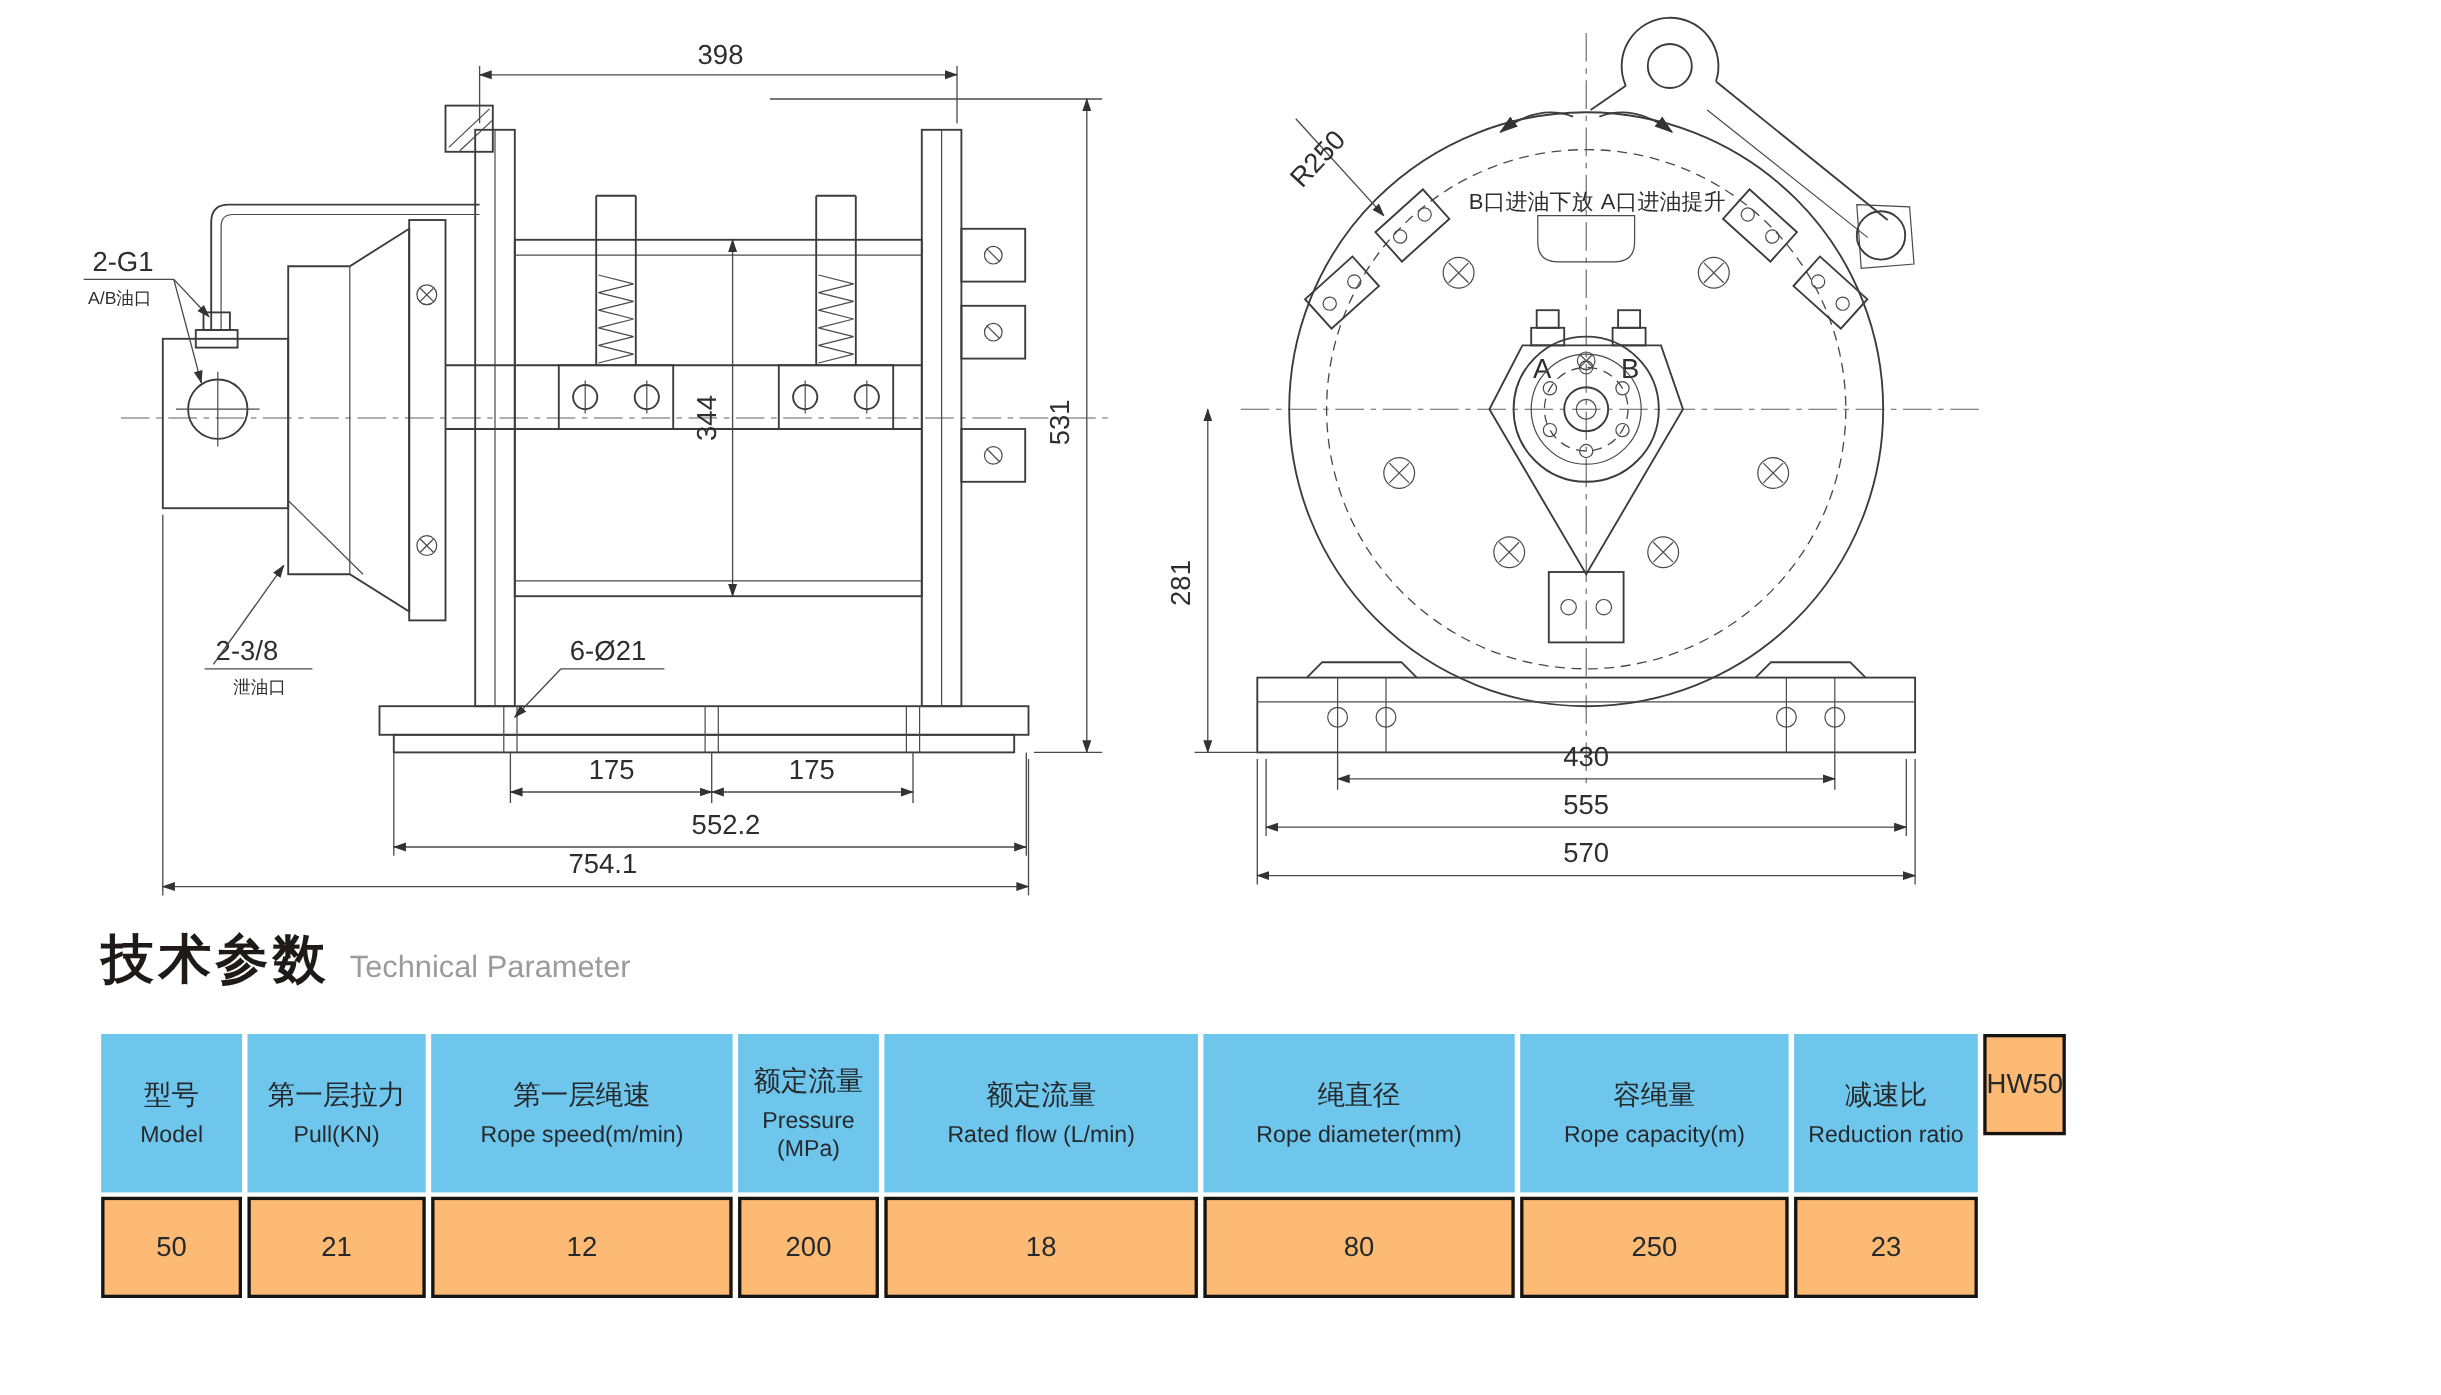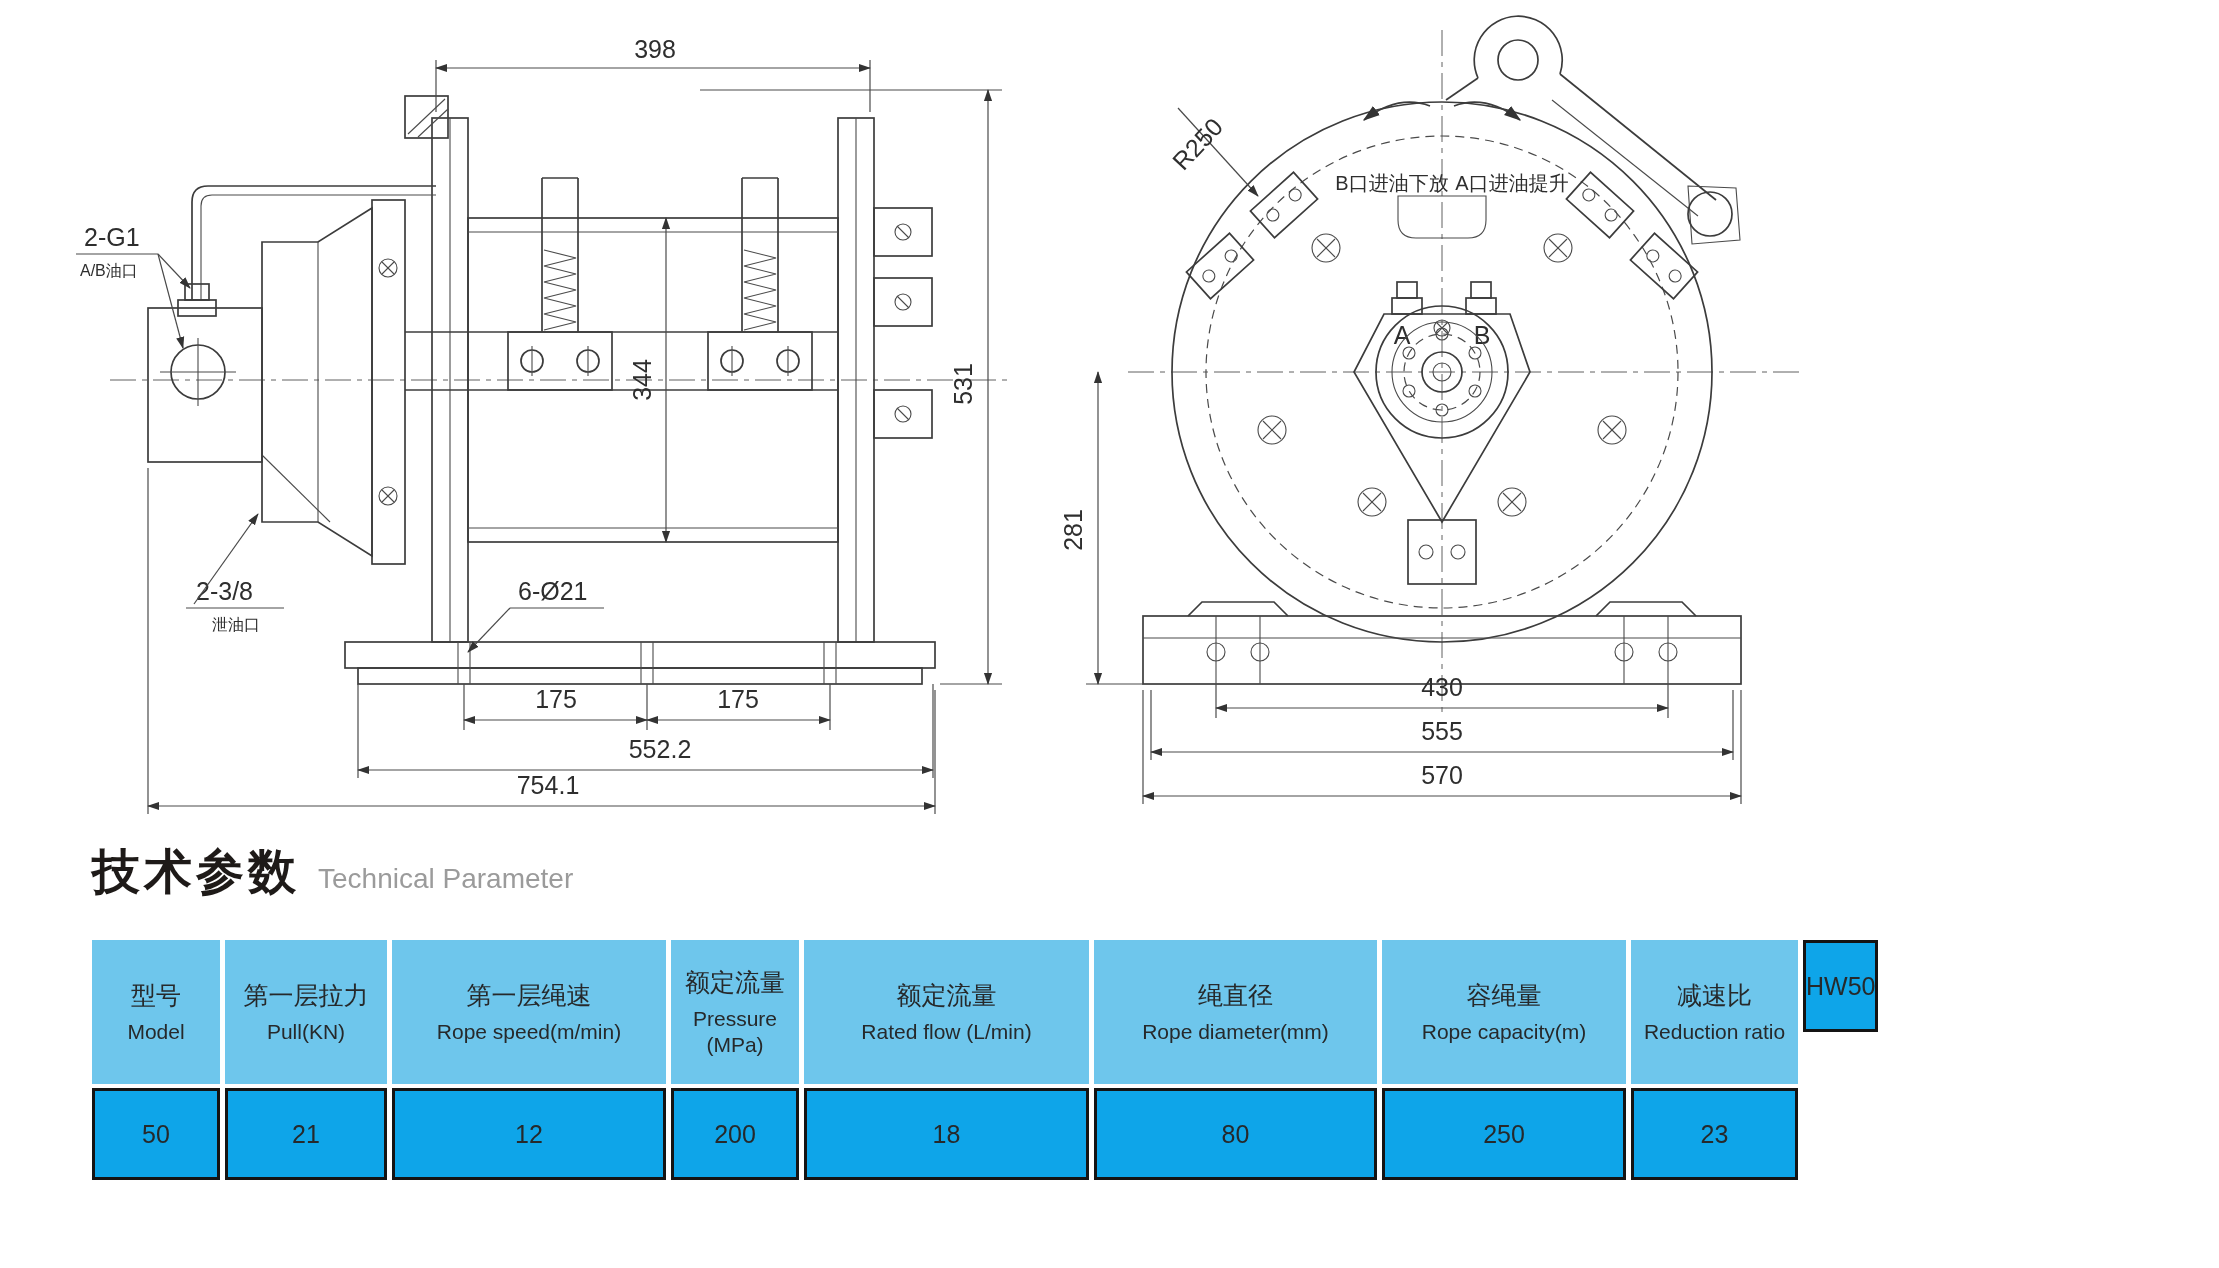--- a/index.html
+++ b/index.html
@@ -21,21 +21,21 @@
   .section-title .zh{font-size:48px;font-weight:700;color:#1e1a18;letter-spacing:4px;}
   .section-title .en{font-size:28px;color:#9b9b9b;}
   
   .tech-table{position:absolute;left:92px;top:940px;width:1774px;}
   .tt-grid{display:grid;grid-template-columns:128px 162px 274px 128px 285px 283px 244px 167px 1fr;
            column-gap:5px;row-gap:4px;}
   .th{background:#6ec6ec;height:144px;display:flex;flex-direction:column;justify-content:center;
       align-items:center;gap:7px;text-align:center;}
   .th .zh{font-size:25px;color:#26292b;}
   .th .en{font-size:21px;color:#26292b;line-height:1.25;padding:0 6px;}
-  .td{background:#0ea5e9;border:3px solid #141414;height:86px;display:flex;align-items:center;
+  .td{background:#fdba74;border:3px solid #141414;height:86px;display:flex;align-items:center;
       justify-content:center;font-size:25px;color:#26292b;}
 </style>
 </head>
 <body>
 
 <svg width="2219" height="830" viewBox="0 0 2219 830" style="position:absolute;left:0;top:0;">
   <defs>
     <marker id="ar" viewBox="0 0 10 10" refX="9.2" refY="5" markerWidth="10" markerHeight="10" orient="auto-start-reverse">
       <path d="M0,1.6 L10,5 L0,8.4 z" fill="#333"></path>
     </marker>

